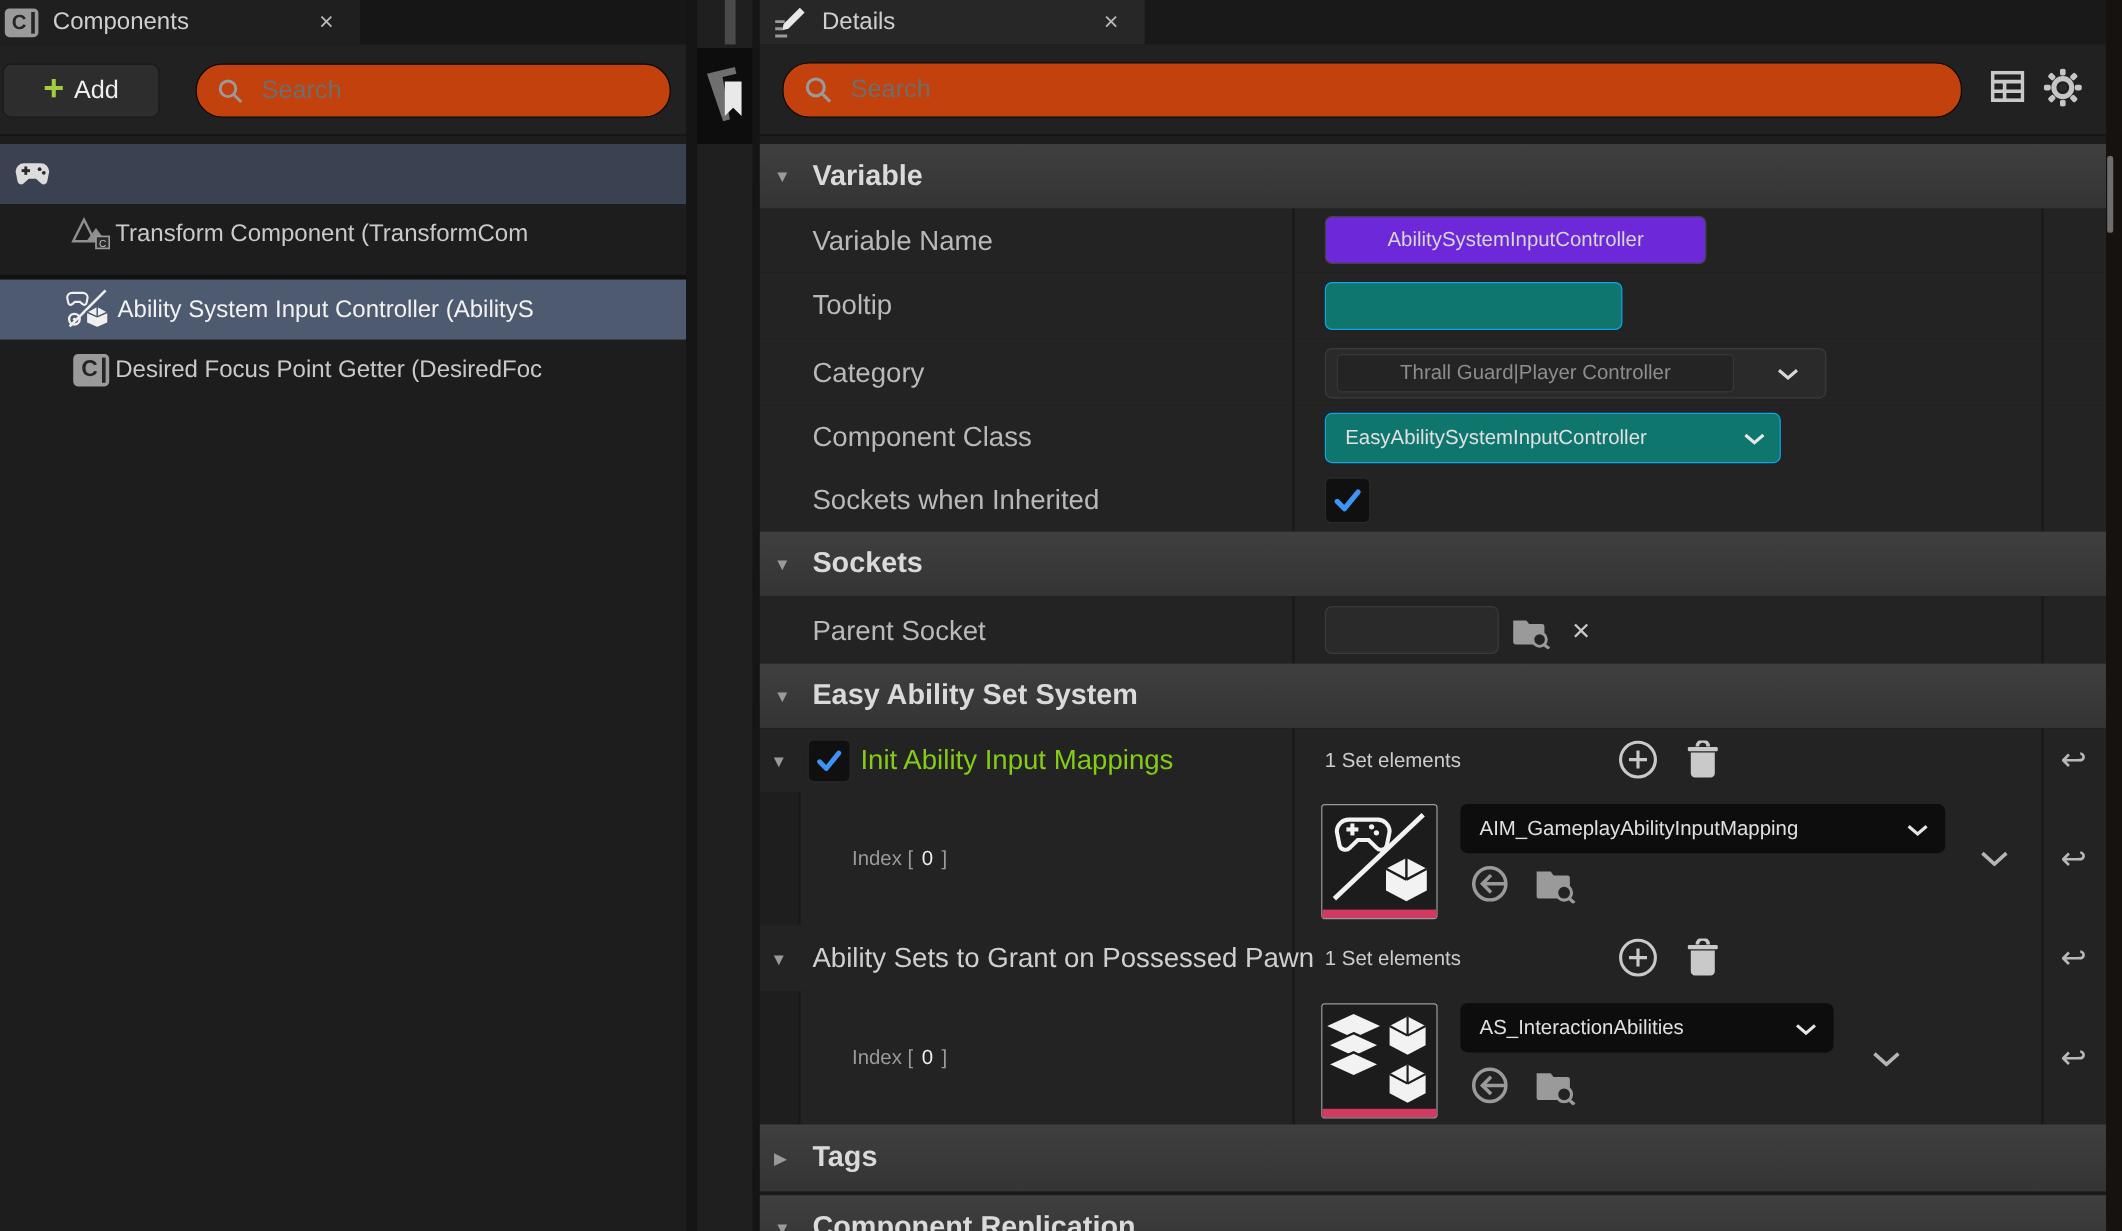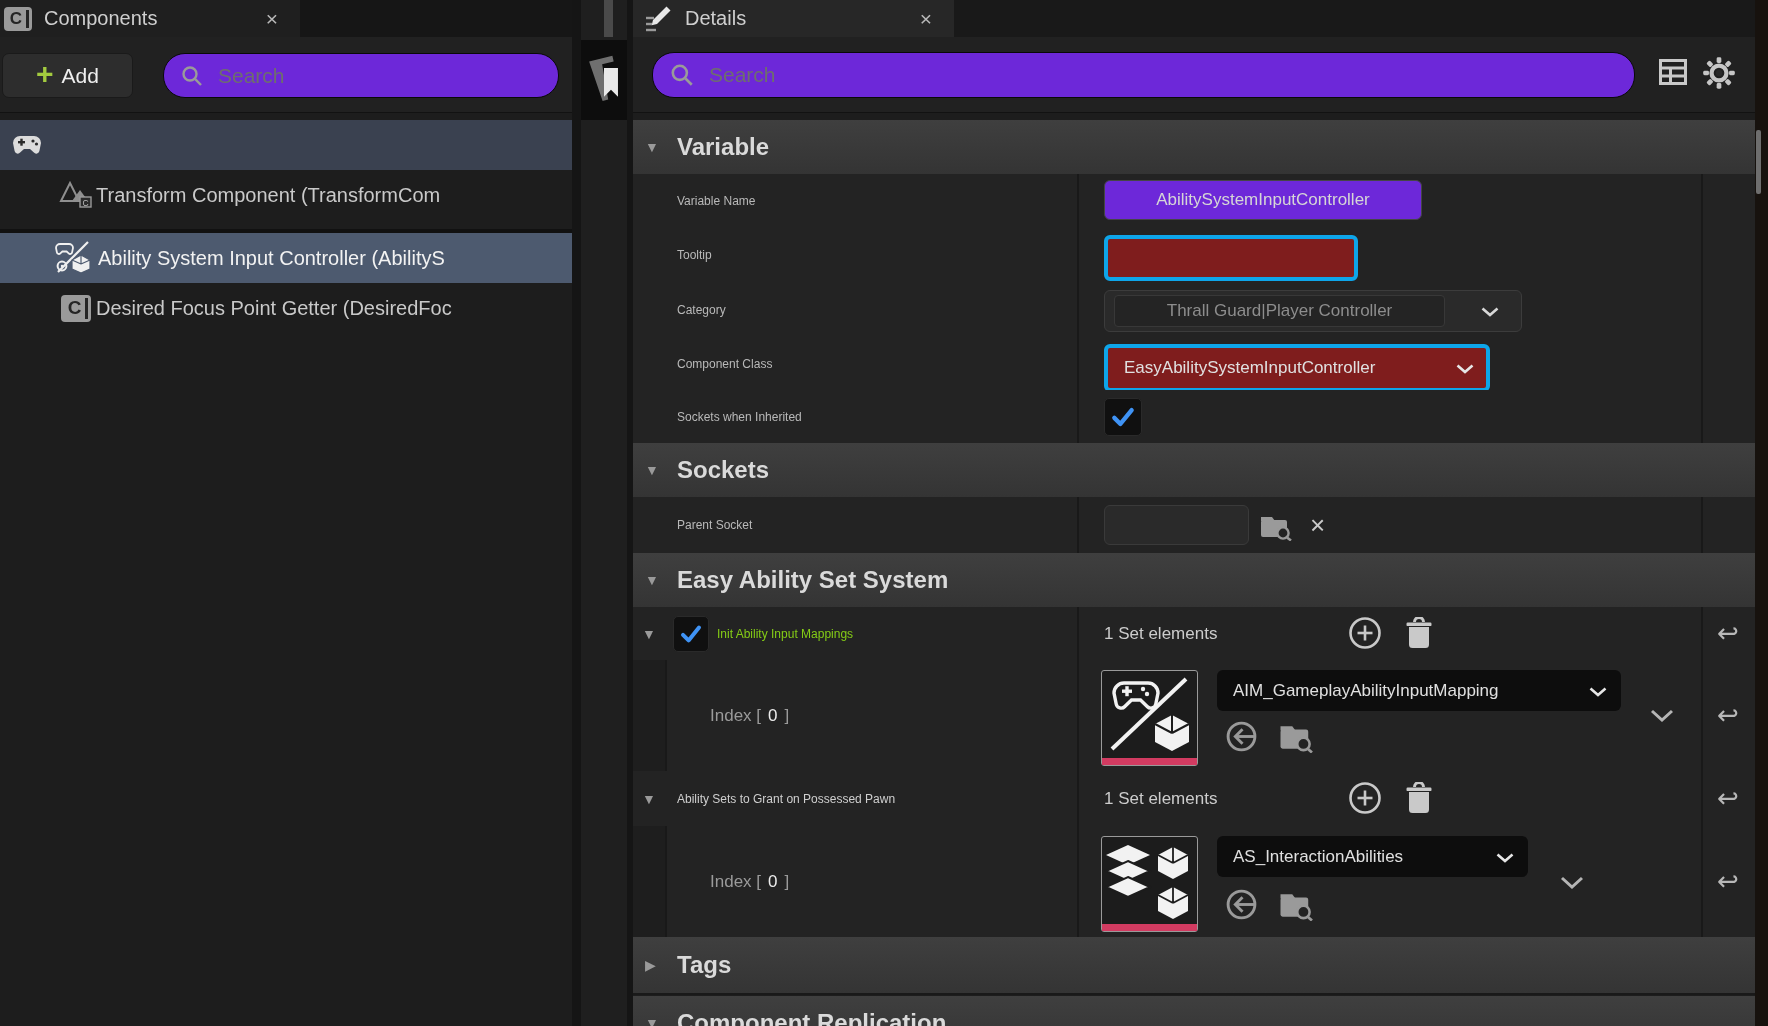--- a/index.html
+++ b/index.html
@@ -18,21 +18,21 @@
   .tab-close{margin-left:auto;margin-right:22px;font-size:21px;color:#b9b9b9;cursor:pointer;}
   .cbadge{position:relative;width:24px;height:24px;background:#9a9a9a;border-radius:4px;
           color:#252525;font-weight:bold;display:flex;align-items:center;justify-content:center;}
   .cbadge::after{content:"";position:absolute;right:3px;top:3px;bottom:3px;width:3px;background:#252525;}
   #comp-tab .cbadge{margin-left:4px;font-size:17px;padding-right:4px;}
   #comp-toolbar{left:0;top:37px;width:572px;height:75px;background:#212121;border-bottom:1px solid #121212;}
   #add-btn{left:2px;top:16px;width:129px;height:43px;background:#2d2d2d;border:1px solid #1a1a1a;
            border-radius:7px;display:flex;align-items:center;justify-content:center;cursor:pointer;}
   #add-btn .plus{color:#a3cb3f;font-size:30px;font-weight:bold;margin-right:8px;margin-top:-4px;}
   #add-btn .lbl{color:#efefef;font-size:21px;}
-  .searchpill{background:#6d28d9;border:1px solid #090909;border-radius:22px;display:flex;align-items:center;}
+  .searchpill{background:#c2410c;border:1px solid #090909;border-radius:22px;display:flex;align-items:center;}
   #comp-search{left:163px;top:16px;width:394px;height:43px;}
   .searchpill svg{margin-left:16px;flex:none;}
   .searchpill input{background:transparent;border:none;outline:none;color:#d0d0d0;
           font-size:21px;margin-left:12px;width:70%;font-family:"Liberation Sans",sans-serif;}
   .searchpill input::placeholder{color:#6e6e6e;}
 
   .crow{left:0;width:572px;height:50px;display:flex;align-items:center;
         font-size:20px;color:#c9c9c9;white-space:nowrap;overflow:hidden;}
   .crow .ic{flex:none;display:flex;align-items:center;justify-content:center;}
   #crow-0{top:120px;background:#3a4150;color:#e8e8e8;}
@@ -60,23 +60,23 @@
   #scroll-thumb{left:1123px;top:130px;width:5px;height:64px;background:#6e6e6e;border-radius:2px;}
 
   .hdr{left:0;width:1122px;background:linear-gradient(180deg,#3f3f3f,#343434);
        border-bottom:2px solid #191919;display:flex;align-items:center;}
   .hdr .tri{width:20px;margin-left:12px;color:#9a9a9a;font-size:14px;}
   .hdr .txt{font-size:24px;font-weight:bold;color:#dadada;margin-left:12px;}
   .prow{left:0;width:1122px;background:#232323;border-bottom:2px solid #191919;}
   .vs1{position:absolute;left:444px;top:0;bottom:0;width:2px;background:#191919;}
   .vs2{position:absolute;left:1068px;top:0;bottom:0;width:2px;background:#191919;}
   .rowlabel{position:absolute;left:44px;top:0;bottom:0;display:flex;align-items:center;
-            font-size:12px;color:#b9b9b9;}
+            font-size:23px;color:#b9b9b9;}
   .field{position:absolute;border-radius:6px;display:flex;align-items:center;}
-  .darkfield{background:#7f1d1d;border:4px solid #0ea5e9;}
+  .darkfield{background:#0f766e;border:1px solid #0ea5e9;}
   .litefield{background:#6d28d9;border:1px solid #454545;}
   .fieldtxt{width:100%;text-align:center;font-size:17px;color:#d6d6d6;}
   .combotxt{font-size:17px;color:#e0e0e0;margin-left:16px;white-space:nowrap;}
   .chev{position:absolute;}
   .resetcell{position:absolute;left:1068px;top:0;bottom:0;width:54px;display:flex;
              align-items:center;justify-content:center;color:#b8b8b8;font-size:26px;cursor:pointer;}
   .checkbox{position:absolute;width:36px;height:36px;background:#101010;border:1px solid #2a2a2a;
             border-radius:5px;display:flex;align-items:center;justify-content:center;cursor:pointer;}
   .settools{position:absolute;display:flex;align-items:center;gap:22px;}
   .settools .t{cursor:pointer;}

